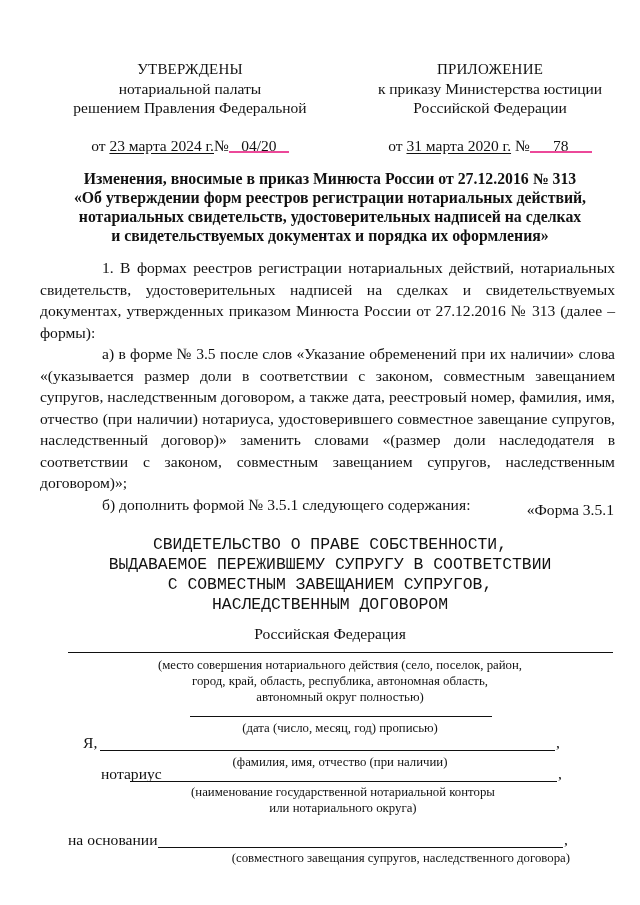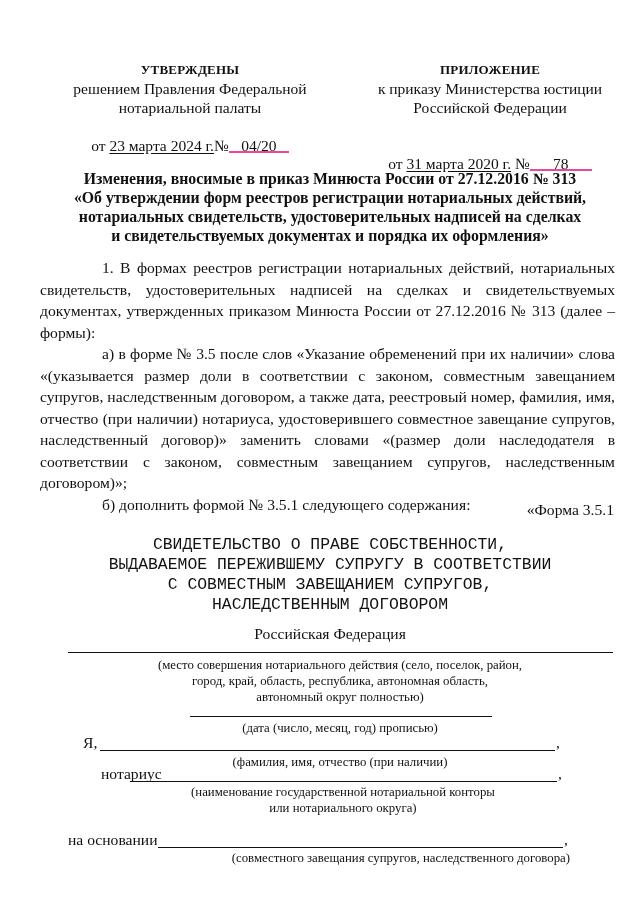--- a/index.html
+++ b/index.html
@@ -1,49 +1,49 @@
 <!DOCTYPE html>
 <html><head>
   <meta charset="utf-8">
   <style>
     html, body { margin: 0; padding: 0; background: #ffffff; }
     body { width: 640px; height: 905px; position: relative; overflow: hidden;
            font-family: "Liberation Serif", "DejaVu Serif", serif; color: #111; }
     .abs { position: absolute; }
     .center { text-align: center; }
     .hdr-block { font-size: 15.5px; line-height: 19px; }
-    .hdr-title { font-size: 13px; letter-spacing: 0.2px; font-weight: bold; }
+    .hdr-title { font-size: 15px; letter-spacing: 0.2px; }
     .ul { text-decoration: underline; text-underline-offset: 2px; }
     .blank { display: inline-block; border-bottom: 2px solid #ec4899; height: 15px; vertical-align: baseline; }
     .doc-title { font-size: 15.8px; line-height: 19px; font-weight: bold; }
     .para { font-size: 15.6px; line-height: 21.5px; text-align: justify; }
     .indent { text-indent: 62px; }
     .line { position: absolute; border-bottom: 1px solid #111; height: 0; }
     .small { font-size: 12.8px; line-height: 16px; }
     .form-title { font-size: 16.4px; line-height: 20px; }
     .row-label { font-size: 15.6px; }
   </style>
 </head>
 <body>
 
 <div class="abs center hdr-block" style="left:40px; top:60px; width:300px;">
   <div class="hdr-title">УТВЕРЖДЕНЫ</div>
+  <div>нотариальной палаты</div>
   <div>решением Правления Федеральной</div>
-  <div>нотариальной палаты</div>
   <div style="margin-top:19px;">
     <span>от</span>
     <span class="ul">23 марта 2024 г.</span><span>№</span><span class="blank" style="width:60px; text-align:center;">04/20</span>
   </div>
 </div>
 
 <div class="abs center hdr-block" style="left:360px; top:60px; width:260px;">
   <div class="hdr-title">ПРИЛОЖЕНИЕ</div>
   <div>к приказу Министерства юстиции</div>
   <div>Российской Федерации</div>
-  <div style="margin-top:37px;">
+  <div style="margin-top:19px;">
     <span>от</span>
     <span class="ul">31 марта 2020 г.</span>
     <span>№</span><span class="blank" style="width:62px; text-align:center;">78</span>
   </div>
 </div>
 
 <div class="abs center doc-title" style="left:40px; top:169px; width:580px;">
   <div>Изменения, вносимые в приказ Минюста России от 27.12.2016 № 313</div>
   <div>«Об утверждении форм реестров регистрации нотариальных действий,</div>
   <div>нотариальных свидетельств, удостоверительных надписей на сделках</div>

